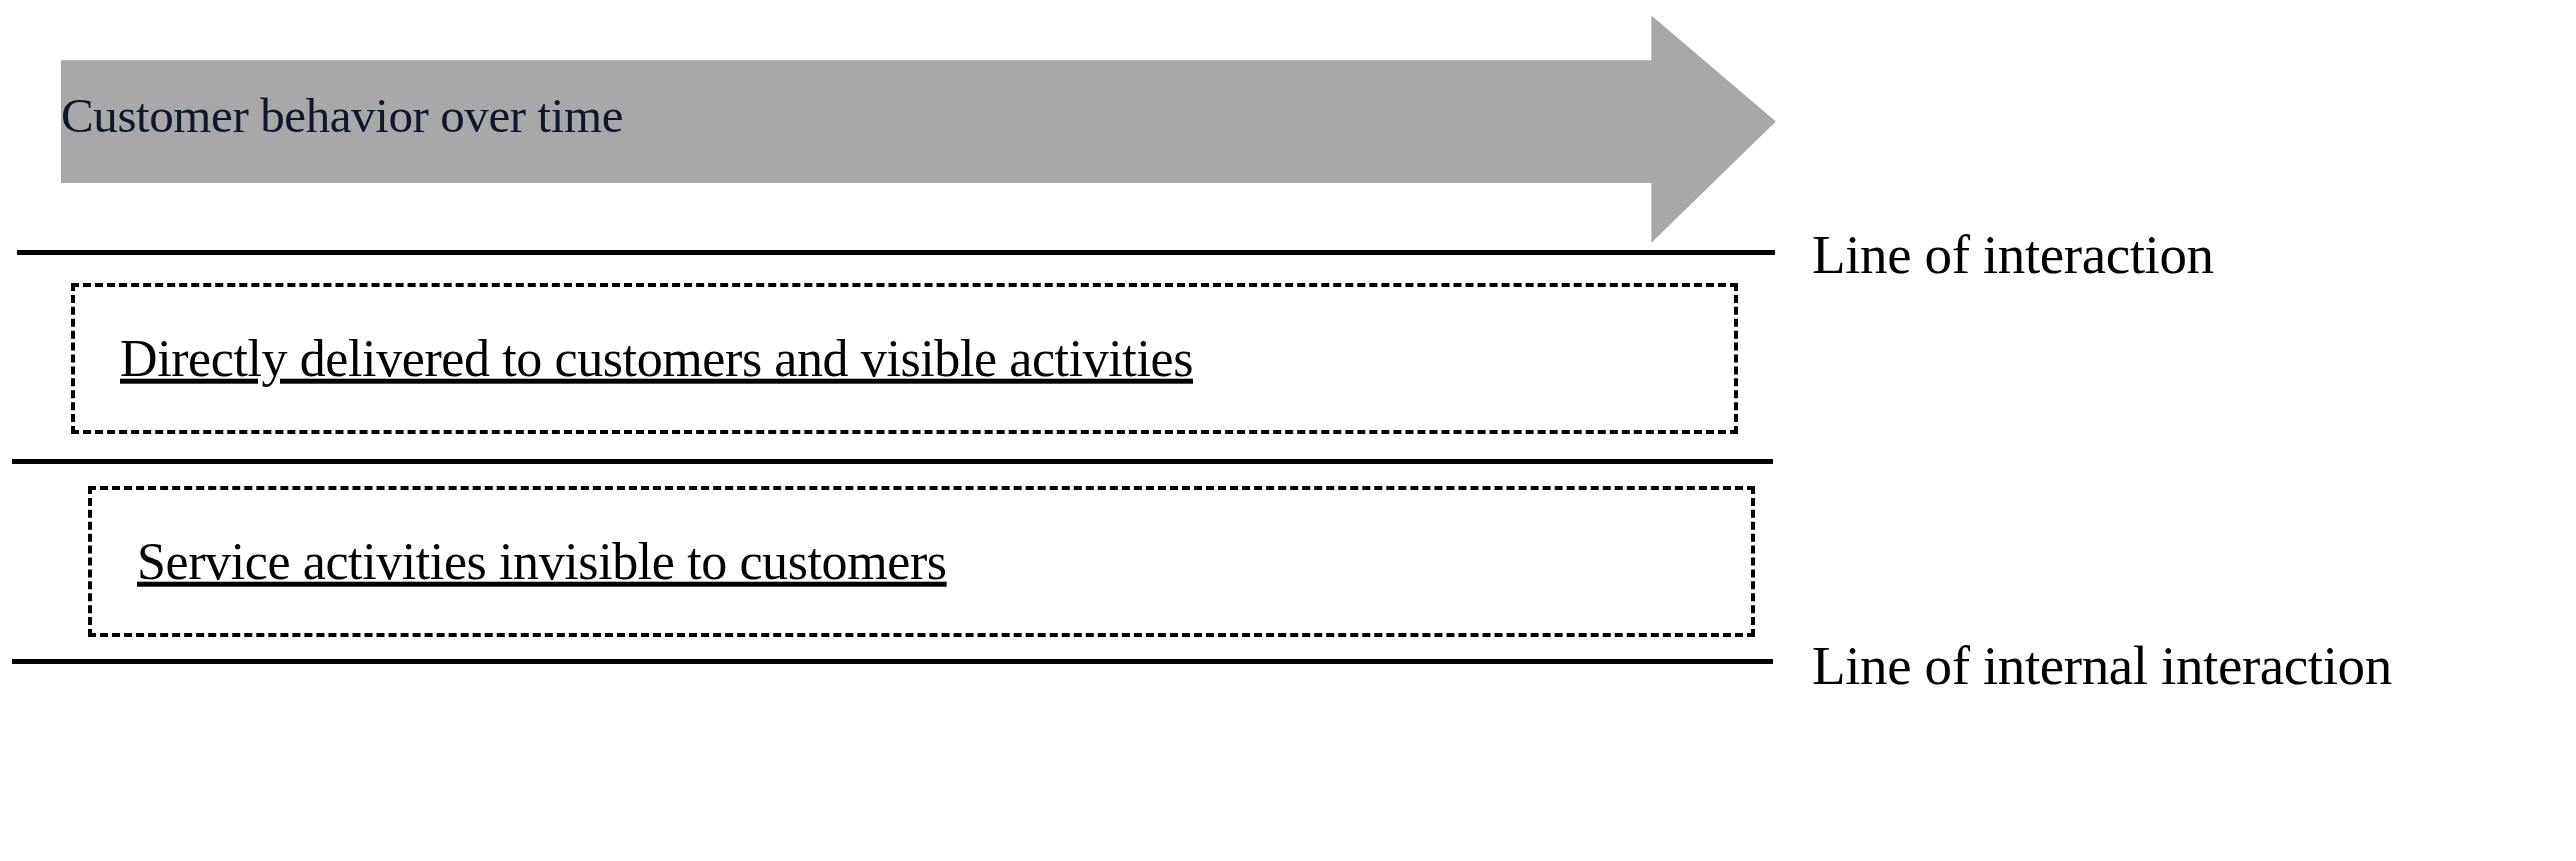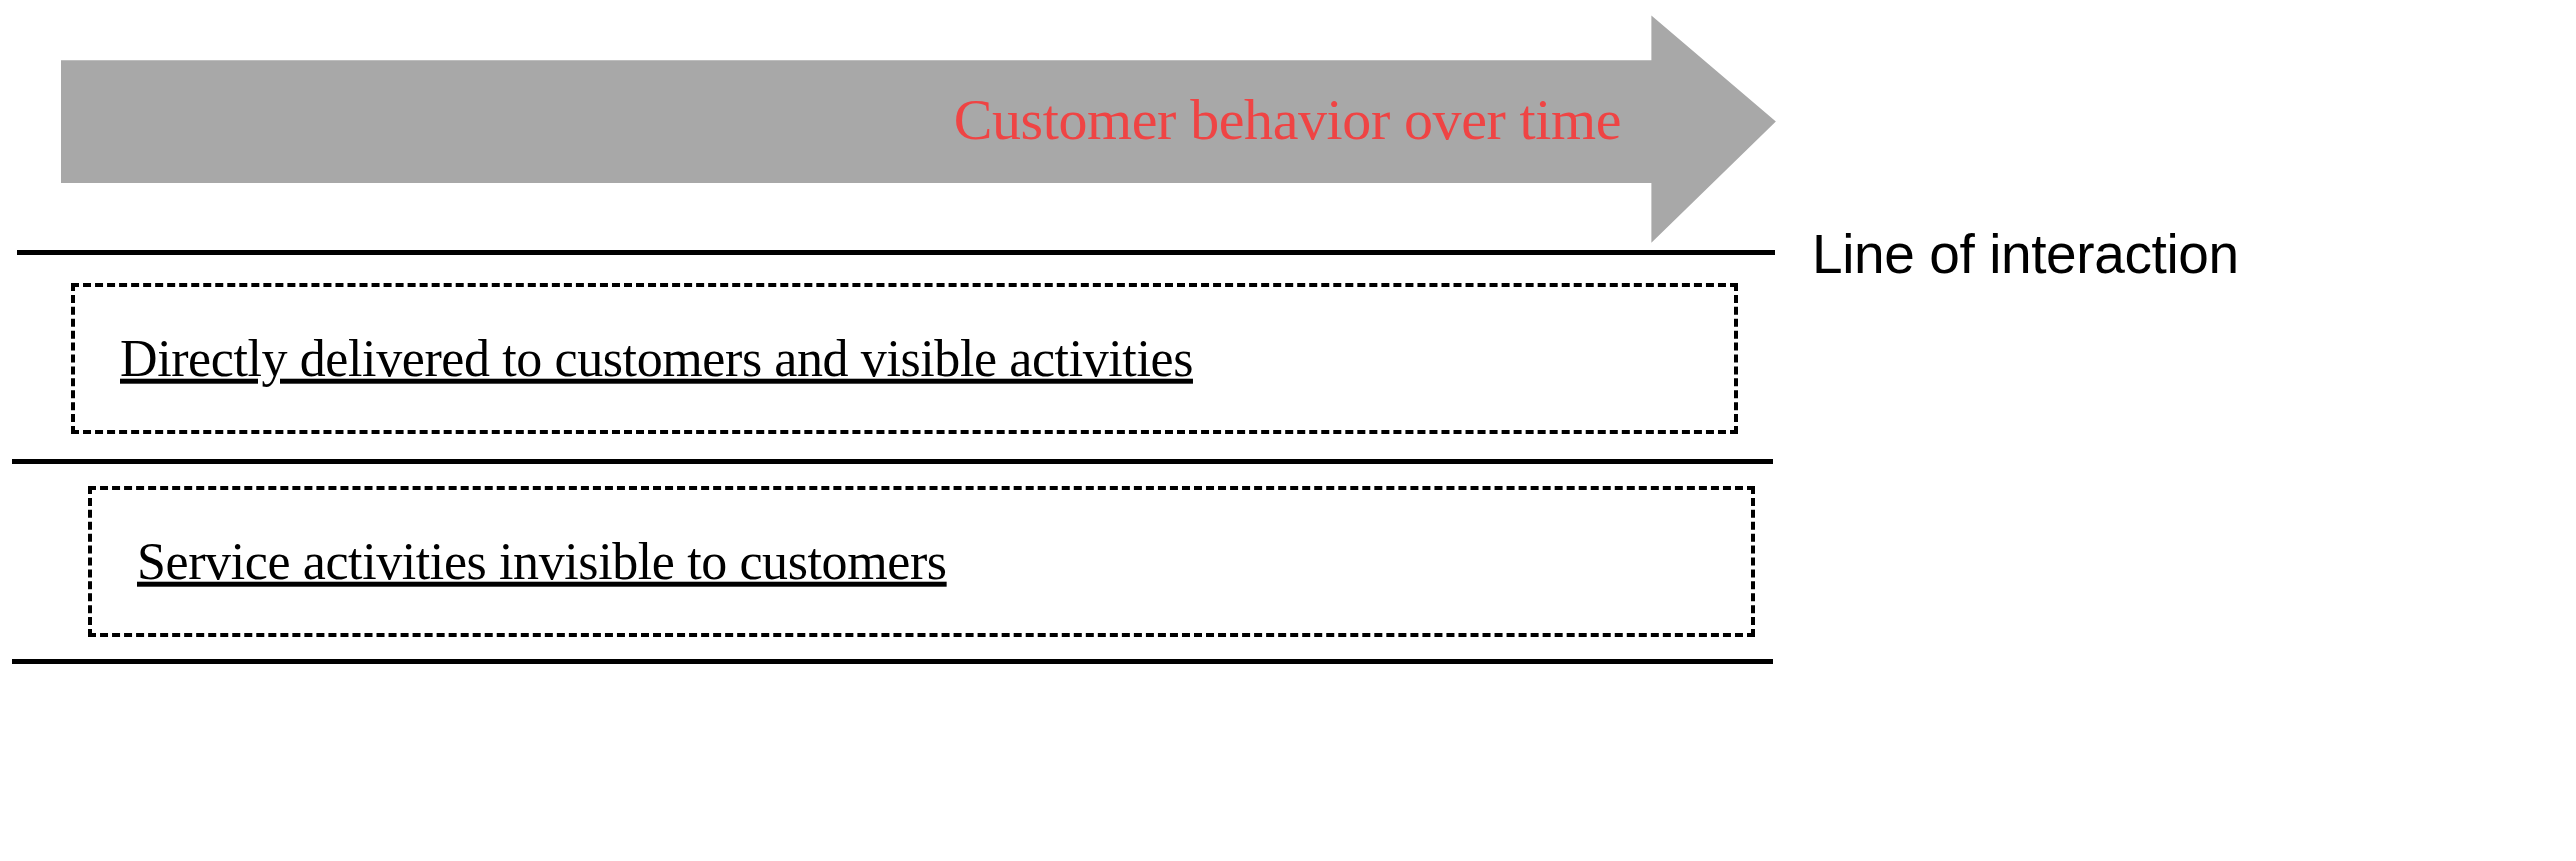--- a/index.html
+++ b/index.html
@@ -31,24 +31,24 @@
   .arrow-svg {
     display: block;
     width: 100%;
     height: 100%;
   }
   .arrow-label {
     position: absolute;
     left: 0;
     top: 80px;
     width: 1560px;
-    text-align: right;
-    font-size: 58px;
+    text-align: left;
+    font-size: 49px;
     line-height: 1.0;
-    color: #ef4444;
+    color: #0f172a;
     font-family: "Liberation Serif", "DejaVu Serif", serif;
     letter-spacing: -0.4px;
     white-space: nowrap;
   }
 
   
   .sep-line {
     position: absolute;
     height: 5.4px;
     background: #000000;
@@ -74,21 +74,21 @@
     white-space: nowrap;
     text-decoration: underline;
   }
 
   
   .line-label {
     position: absolute;
     font-size: 55px;
     line-height: 1.0;
     color: #000000;
-    font-family: Liberation Sans, sans-serif;
+    font-family: Liberation Serif, serif;
     letter-spacing: -0.4px;
     white-space: nowrap;
   }
 </style>
 </head>
 <body>
 
 <div id="stage">
 
   <div class="arrow-wrap">
@@ -105,16 +105,17 @@
     <div class="box-text">Directly delivered to customers and visible activities</div>
   </div>
 
   <div class="sep-line" style="left:12.3px; top:459px; width:1761px;"></div>
 
   <div class="dashed-box" style="left:88px; top:486px; width:1667px; height:151px;">
     <div class="box-text">Service activities invisible to customers</div>
   </div>
 
   <div class="sep-line" style="left:12.3px; top:659px; width:1761px;"></div>
+  <div class="line-label" style="left:1812px; top:638px;">Line of internal interaction</div>
 
 
 </div>
 
 
 </body></html>

